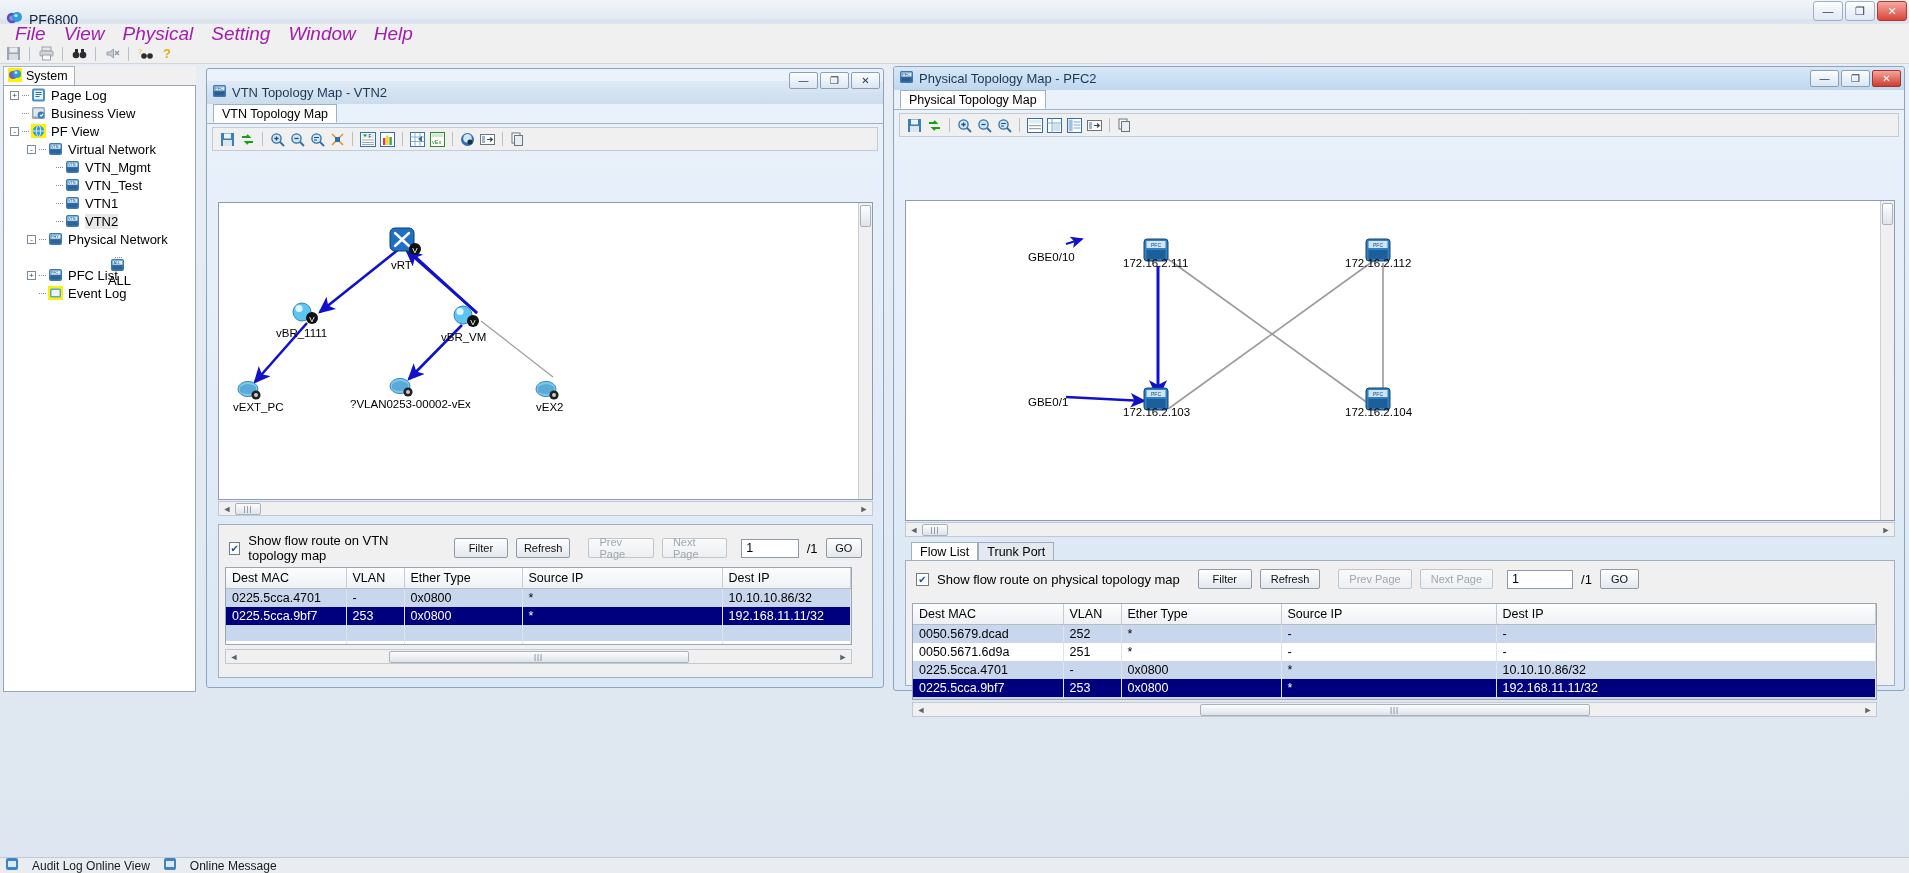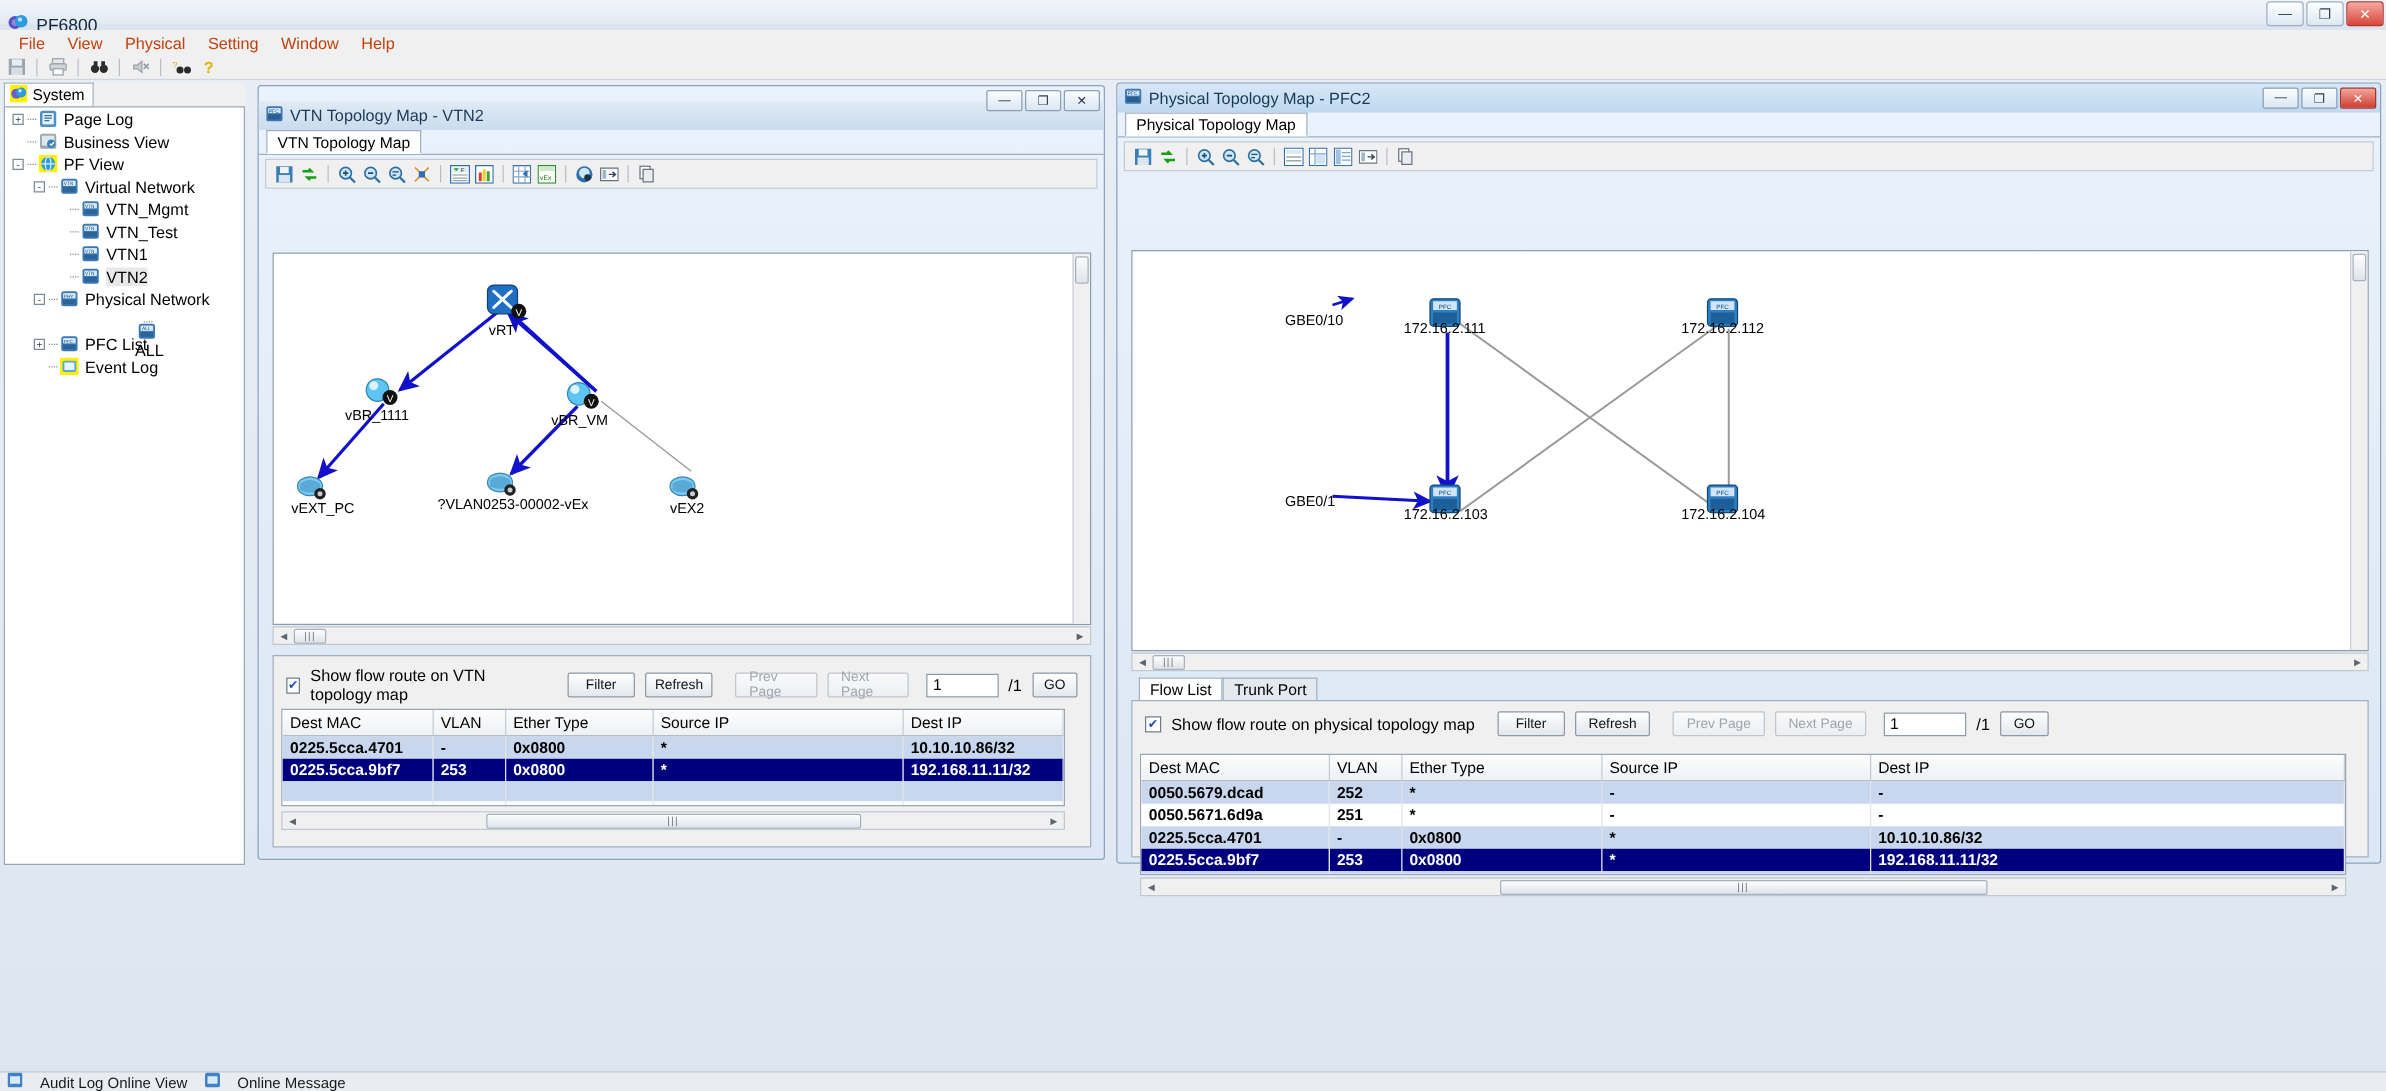--- a/index.html
+++ b/index.html
@@ -34,21 +34,21 @@
     display:flex; align-items:center; justify-content:center;
     font-size:11px; color:#2a3b4f;
   }
   .win-btn.close { background: linear-gradient(#f6a9a0,#d9453a); border-color:#b0382f; color:#fff; }
   
   #menubar {
     position:absolute; left:0; top:24px; width:1909px; height:20px;
     display:flex; align-items:center; padding-left:6px;
     background:#f0f0f0;
   }
-  #menubar .mi { padding: 1px 9px; font-size:13px; color:#c2410c; }
+  #menubar .mi { padding: 1px 9px; font-size:19px; color:#a21caf;font-style:italic; }
   
   #apptoolbar {
     position:absolute; left:0; top:44px; width:1909px; height:20px;
     background:#f0f0f0; display:flex; align-items:center; gap:4px; padding-left:4px;
     border-bottom:1px solid #cfd6de;
   }
   .tb-sep { width:1px; height:14px; background:#b9bfc7; margin:0 3px; }
   .tb-i { width:18px; height:18px; display:flex; align-items:center; justify-content:center; }
   
   #leftpanel {
@@ -143,21 +143,21 @@
   .txtin {
     height:19px; border:1px solid #8e9aa7; background:#fff; font-size:12.5px;
     padding:0 4px; display:flex; align-items:center;
   }
   table.grid { border-collapse:collapse; width:100%; font-size:12.5px; background:#fff; }
   table.grid th {
     background:linear-gradient(#fdfdfd,#eef1f4);
     border-right:1px solid #c6ccd3; border-bottom:1px solid #b4bcc4;
     font-weight:normal; text-align:left; padding:3px 6px; height:18px;
   }
-  table.grid td { padding:2px 6px; height:16px; border-right:1px solid #dfe4e9;font-weight:bold; }
+  table.grid td { padding:2px 6px; height:16px; border-right:1px solid #dfe4e9; }
   tr.alt td { background:#c9d7ee; }
   tr.sel td { background:#00007f; color:#fff; }
   .gridwrap { border:1px solid #9aa6b4; background:#a16207; overflow:hidden; }
   
   .nlabel { position:absolute; font-size:11.5px; color:#000; white-space:nowrap; }
   .statusbar-tab {
     position:absolute; bottom:0; left:0; height:16px; display:flex; align-items:center;
     font-size:12px; gap:14px; padding-left:6px; color:#1a1a1a;
   }
 </style>

